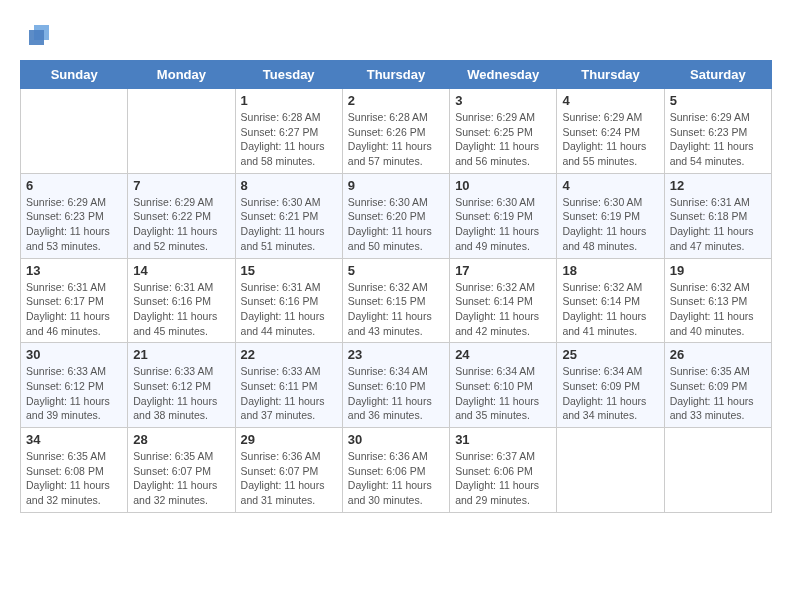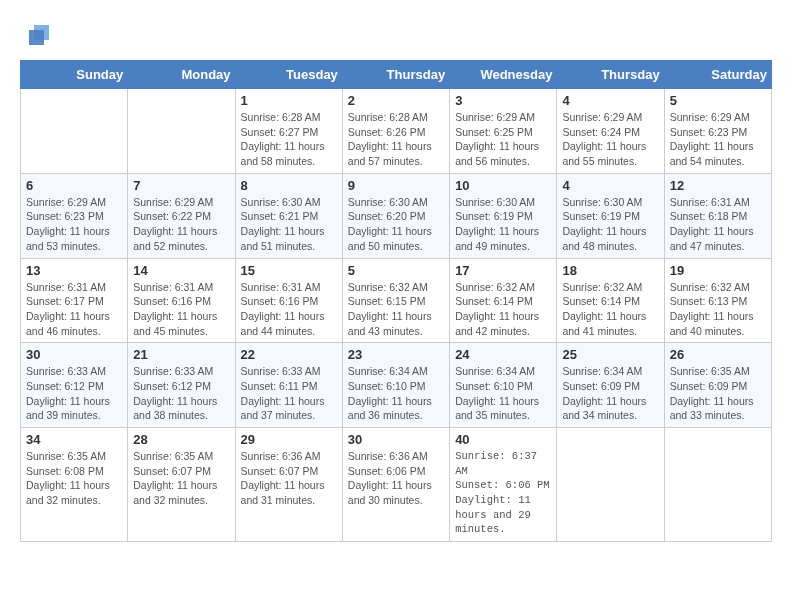--- a/index.html
+++ b/index.html
@@ -54,21 +54,21 @@
     }
     .calendar-table {
       width: 100%;
       border-collapse: collapse;
       font-size: 11px;
     }
     .calendar-table th {
       background-color: #4a7fc1;
       color: #fff;
       padding: 6px 4px;
-      text-align: right;
+      text-align: center;
       font-size: 13px;
       font-weight: bold;
       border: 1px solid #4a7fc1;
     }
     .calendar-table td {
       border: 1px solid #ccc;
       vertical-align: top;
       padding: 4px 5px;
       min-height: 80px;
       height: 80px;
@@ -317,22 +317,22 @@
 Sunset: 6:07 PM
 Daylight: 11 hours and 31 minutes.</div>
         </td>
         <td>
           <span class="day-number">30</span>
           <div class="day-info" style="white-space: pre-line;">Sunrise: 6:36 AM
 Sunset: 6:06 PM
 Daylight: 11 hours and 30 minutes.</div>
         </td>
         <td>
-          <span class="day-number">40</span>
-          <div class="day-info" style="white-space: pre-line; font-family: Liberation Mono, monospace;">Sunrise: 6:37 AM
+          <span class="day-number">31</span>
+          <div class="day-info" style="white-space: pre-line;">Sunrise: 6:37 AM
 Sunset: 6:06 PM
 Daylight: 11 hours and 29 minutes.</div>
         </td>
         <td class="empty-cell"></td>
         <td class="empty-cell"></td>
       </tr>
     </tbody>
 </table>
 
 </body></html>

